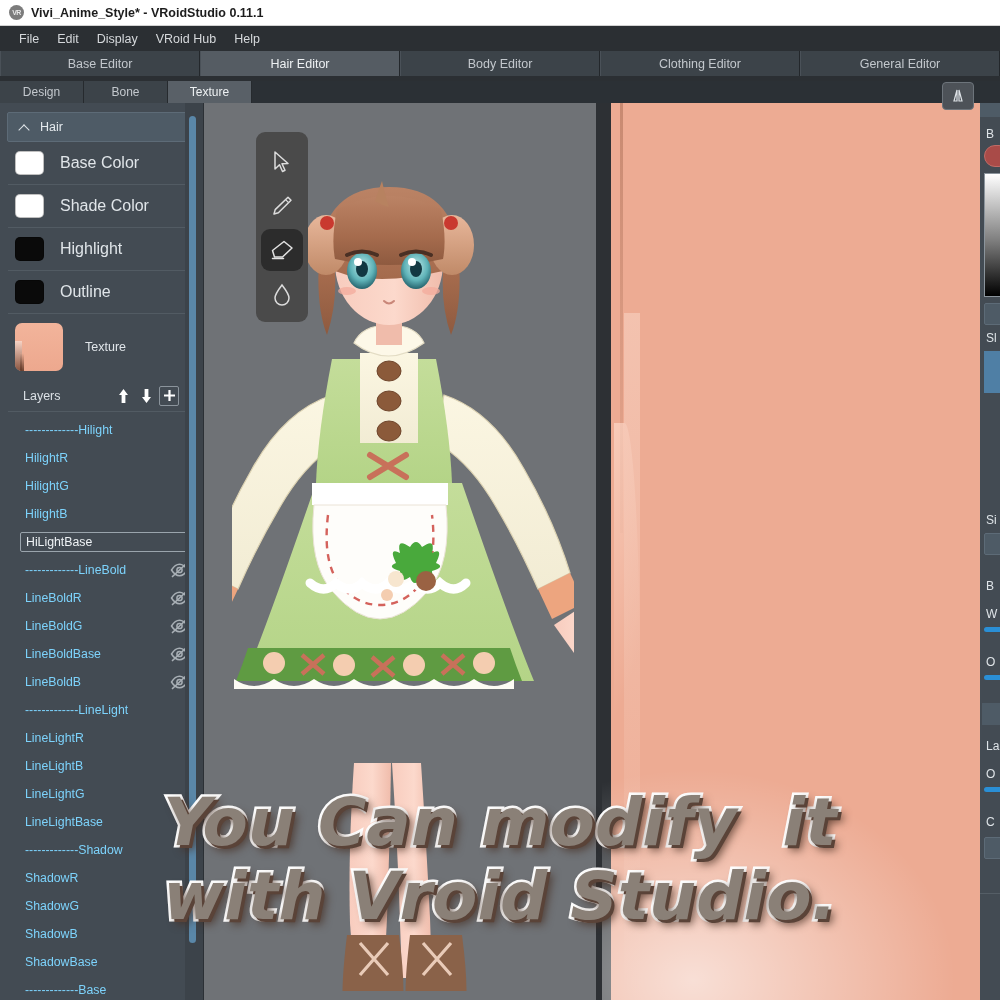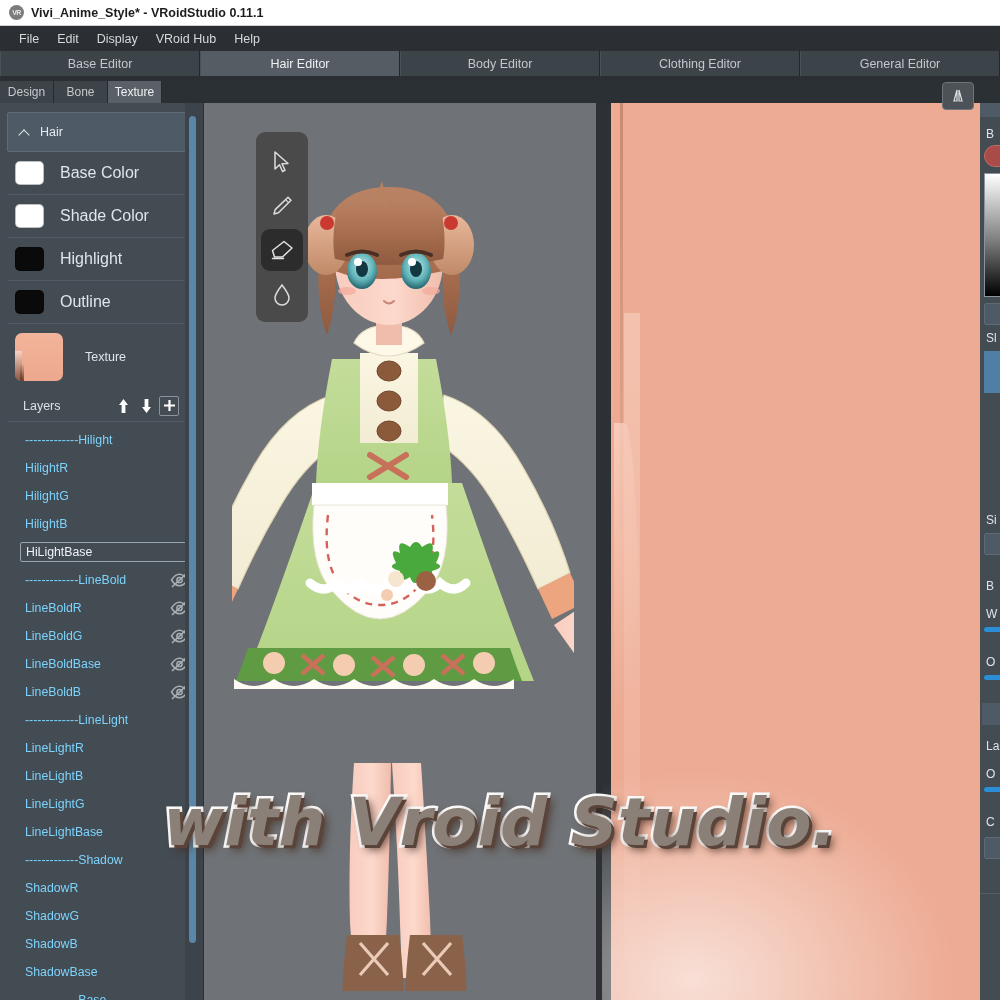--- a/index.html
+++ b/index.html
@@ -46,35 +46,35 @@
     cursor: default;
   }
   .mtab.active { background: #555c63; color: #eef1f3; }
 
   
   .subtabs {
     position: absolute; left: 0; top: 81px; width: 1000px; height: 22px;
     background: #2b3035; display: flex; align-items: stretch;
   }
   .stab {
-    width: 54px; display: flex; align-items: center; justify-content: center;
+    width: 84px; display: flex; align-items: center; justify-content: center;
     font-size: 12px; color: #c3c8cd; background: #3c4349;
     border-right: 1px solid #262a2e; cursor: default;
   }
   .stab.active { background: #596067; color: #eef1f3; }
   .subtabs-rest { flex: 1; }
 
   
   .leftpanel {
     position: absolute; left: 0; top: 103px; width: 204px; height: 897px;
     background: #434b53; border-right: 1px solid #2b3035;
     overflow: hidden;
   }
   .accordion-head {
-    margin: 9px 7px 0 7px; height: 40px; background: #4e5b66;
+    margin: 9px 7px 0 7px; height: 30px; background: #4e5b66;
     border: 1px solid #5d6b77; border-radius: 2px;
     display: flex; align-items: center; gap: 10px; padding-left: 11px;
     cursor: default;
   }
   .chev { width: 11px; height: 11px; position: relative; }
   .chev::before {
     content: ""; position: absolute; left: 1px; top: 4px;
     width: 7px; height: 7px; border-left: 1.6px solid #dfe4e8;
     border-top: 1.6px solid #dfe4e8; transform: rotate(45deg);
   }
@@ -663,16 +663,17 @@
     </div>
     <div class="rp-sec" style="top:734px;">
       <div class="rp-field"></div>
     </div>
     <div class="rp-sec" style="top:790px;">
       <div class="rp-divider"></div>
     </div>
   </div>
 
   <div class="caption">
+    <span class="ln">You Can modify  it</span>
     <span class="ln">with Vroid Studio.</span>
   </div>
 
 </div>
 
 </body></html>

